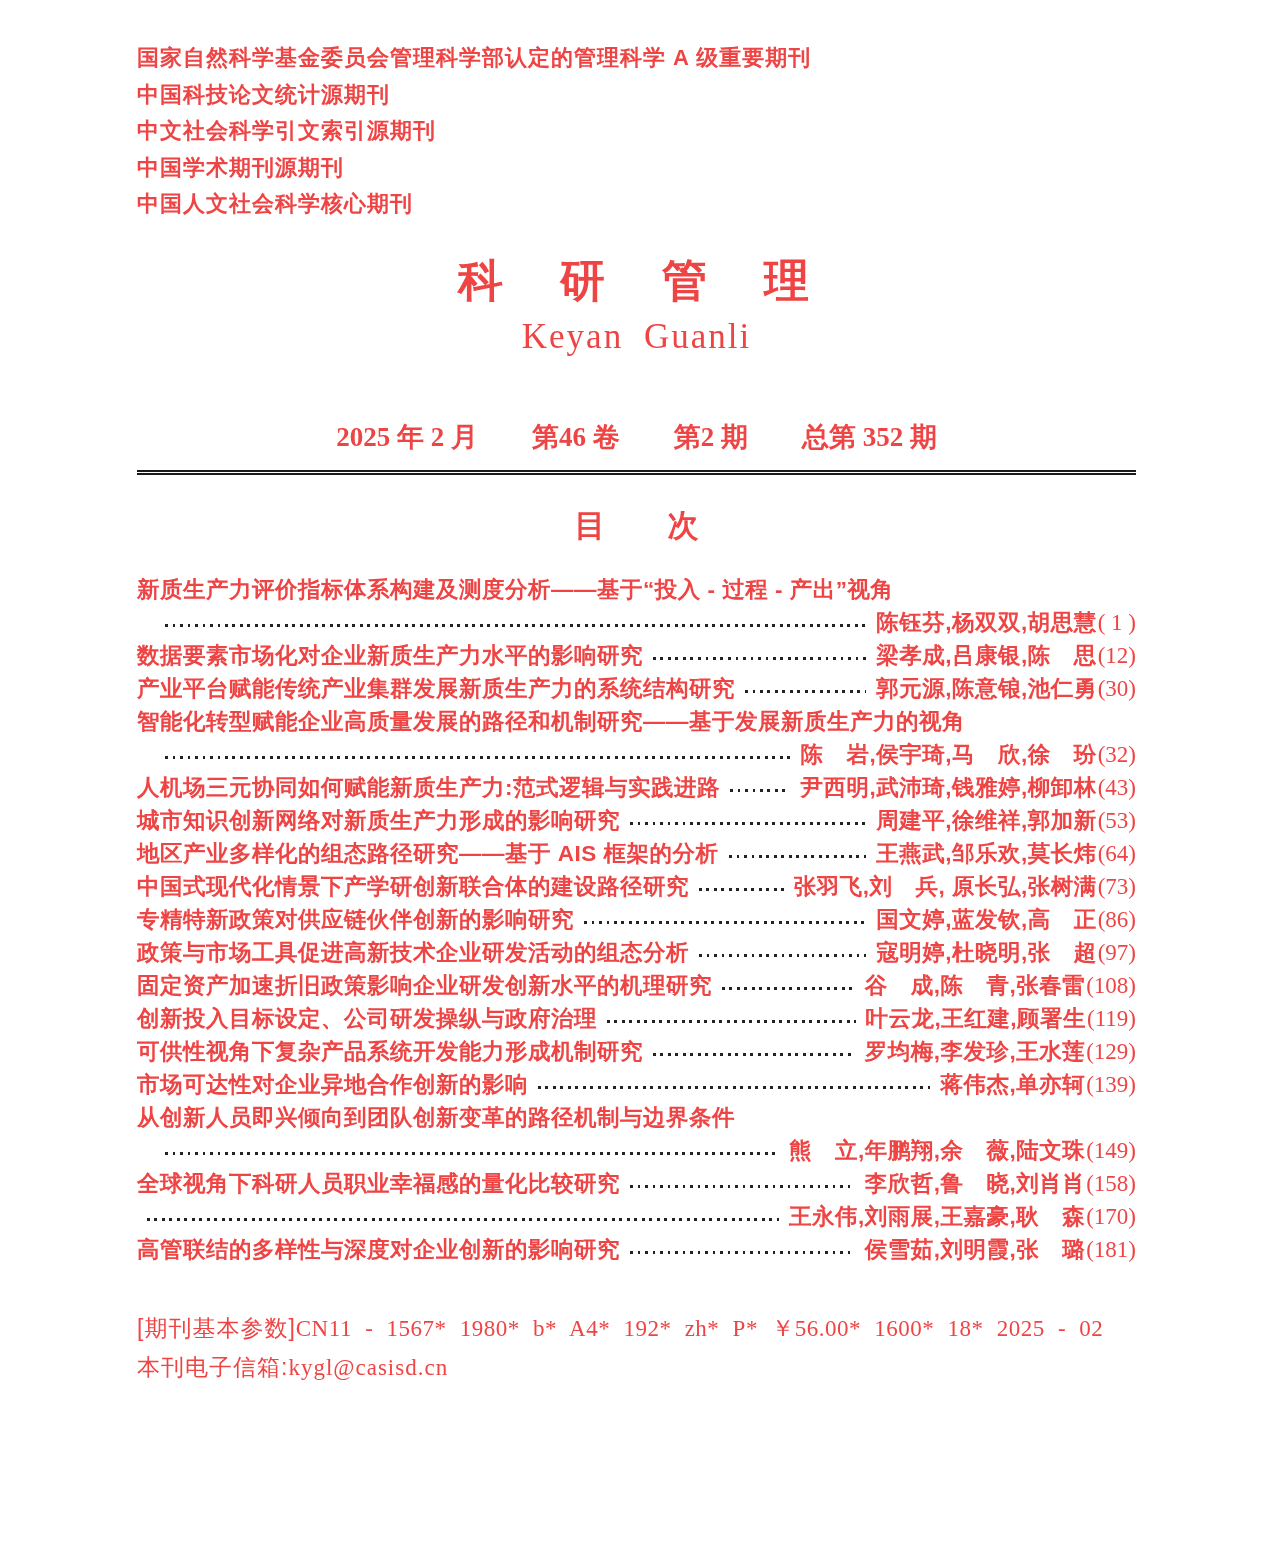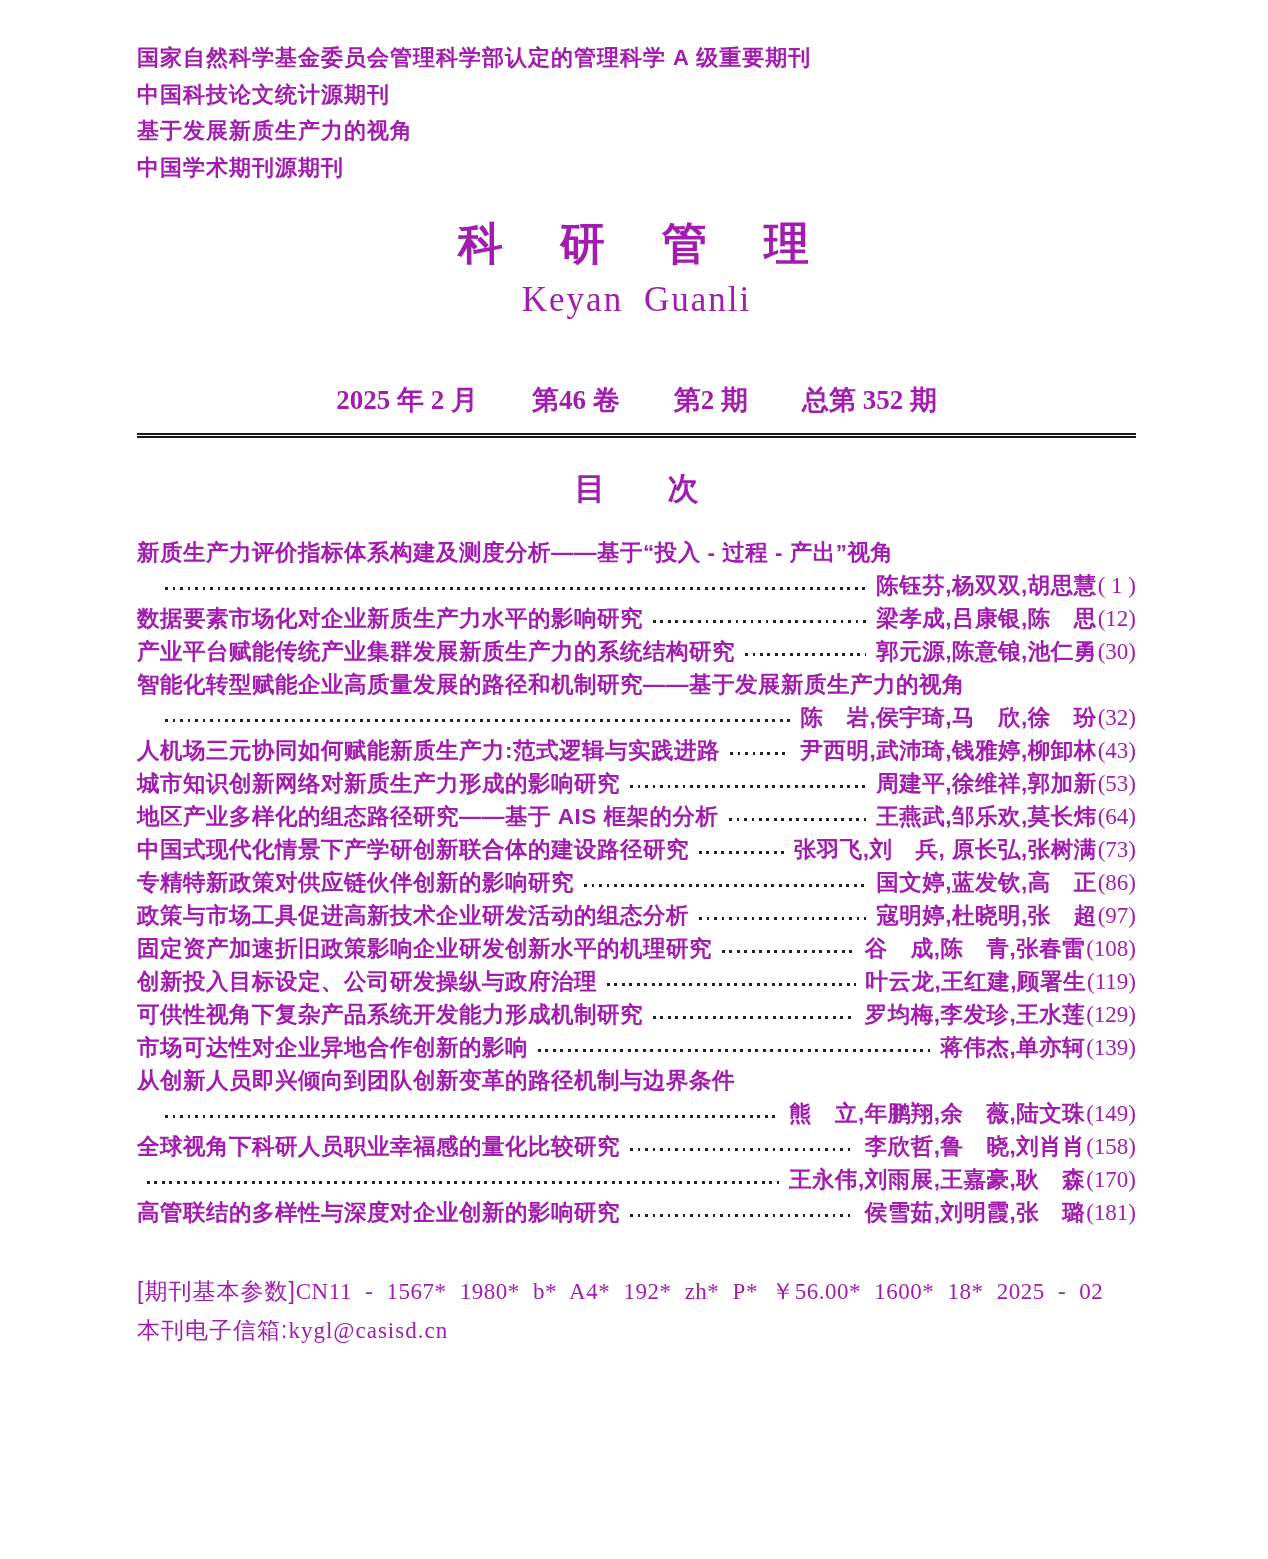--- a/index.html
+++ b/index.html
@@ -1,21 +1,21 @@
 <!DOCTYPE html>
 <html><head>
 <meta charset="utf-8">
 <style>
   * { margin:0; padding:0; box-sizing:border-box; }
   html,body { background:#ffffff; }
   .page {
     position:relative;
     width:1268px; height:1559px;
     background:#ffffff;
-    color:#a21caf;
+    color:#ef4444;
     font-family:"Liberation Sans", sans-serif;
     overflow:hidden;
   }
   .content { position:absolute; left:137px; top:40px; width:999px; }
 
   
   .accr-line {
     font-size:22px; font-weight:700; line-height:36.5px;
     letter-spacing:1px;
   }
@@ -94,22 +94,23 @@
 </style>
 </head>
 <body>
 
 <div class="page">
   <div class="content">
 
     <div>
         <div class="accr-line">国家自然科学基金委员会管理科学部认定的管理科学 A 级重要期刊</div>
         <div class="accr-line">中国科技论文统计源期刊</div>
-        <div class="accr-line">基于发展新质生产力的视角</div>
+        <div class="accr-line">中文社会科学引文索引源期刊</div>
         <div class="accr-line">中国学术期刊源期刊</div>
+        <div class="accr-line">中国人文社会科学核心期刊</div>
       </div>
 
     <div class="title-cn">科　研　管　理</div>
     <div class="title-py">Keyan Guanli</div>
 
     <div class="issue-line">
         <span>2025 年 2 月</span>
         <span>第46 卷</span>
         <span>第2 期</span>
         <span>总第 352 期</span>

